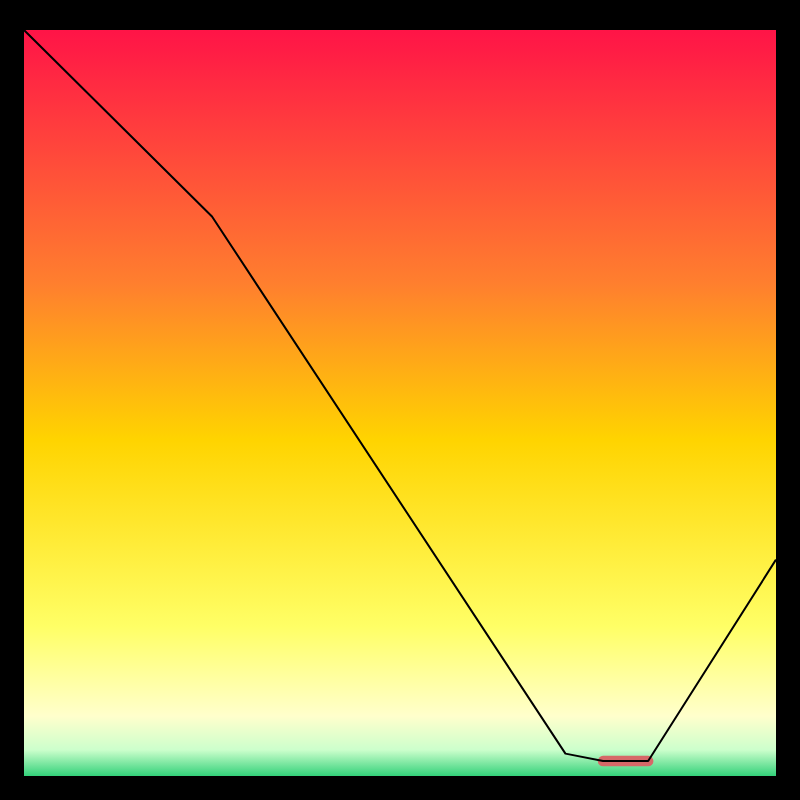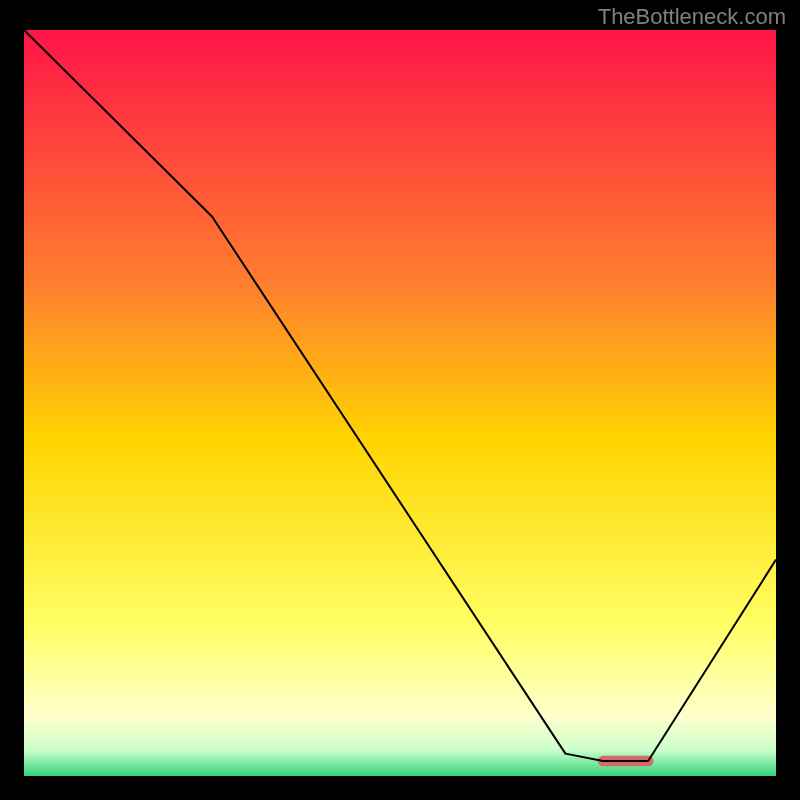--- a/index.html
+++ b/index.html
@@ -37,21 +37,20 @@
     width: 100%;
     height: 100%;
     display: block;
   }
 </style>
 </head>
 <body>
 
 <div class="outer">
 
-  <div class="watermark">TheBottleneck.com</div>
 
   <div class="plot">
     <svg class="chart" viewBox="0 0 100 100" preserveAspectRatio="none">
       <defs>
         <linearGradient id="bg-grad" x1="0" y1="0" x2="0" y2="1">
         <stop offset="0%" stop-color="#ff1447"></stop>
             <stop offset="34%" stop-color="#ff7f2e"></stop>
             <stop offset="55.00000000000001%" stop-color="#ffd400"></stop>
             <stop offset="80%" stop-color="#ffff66"></stop>
             <stop offset="92%" stop-color="#ffffcc"></stop>

